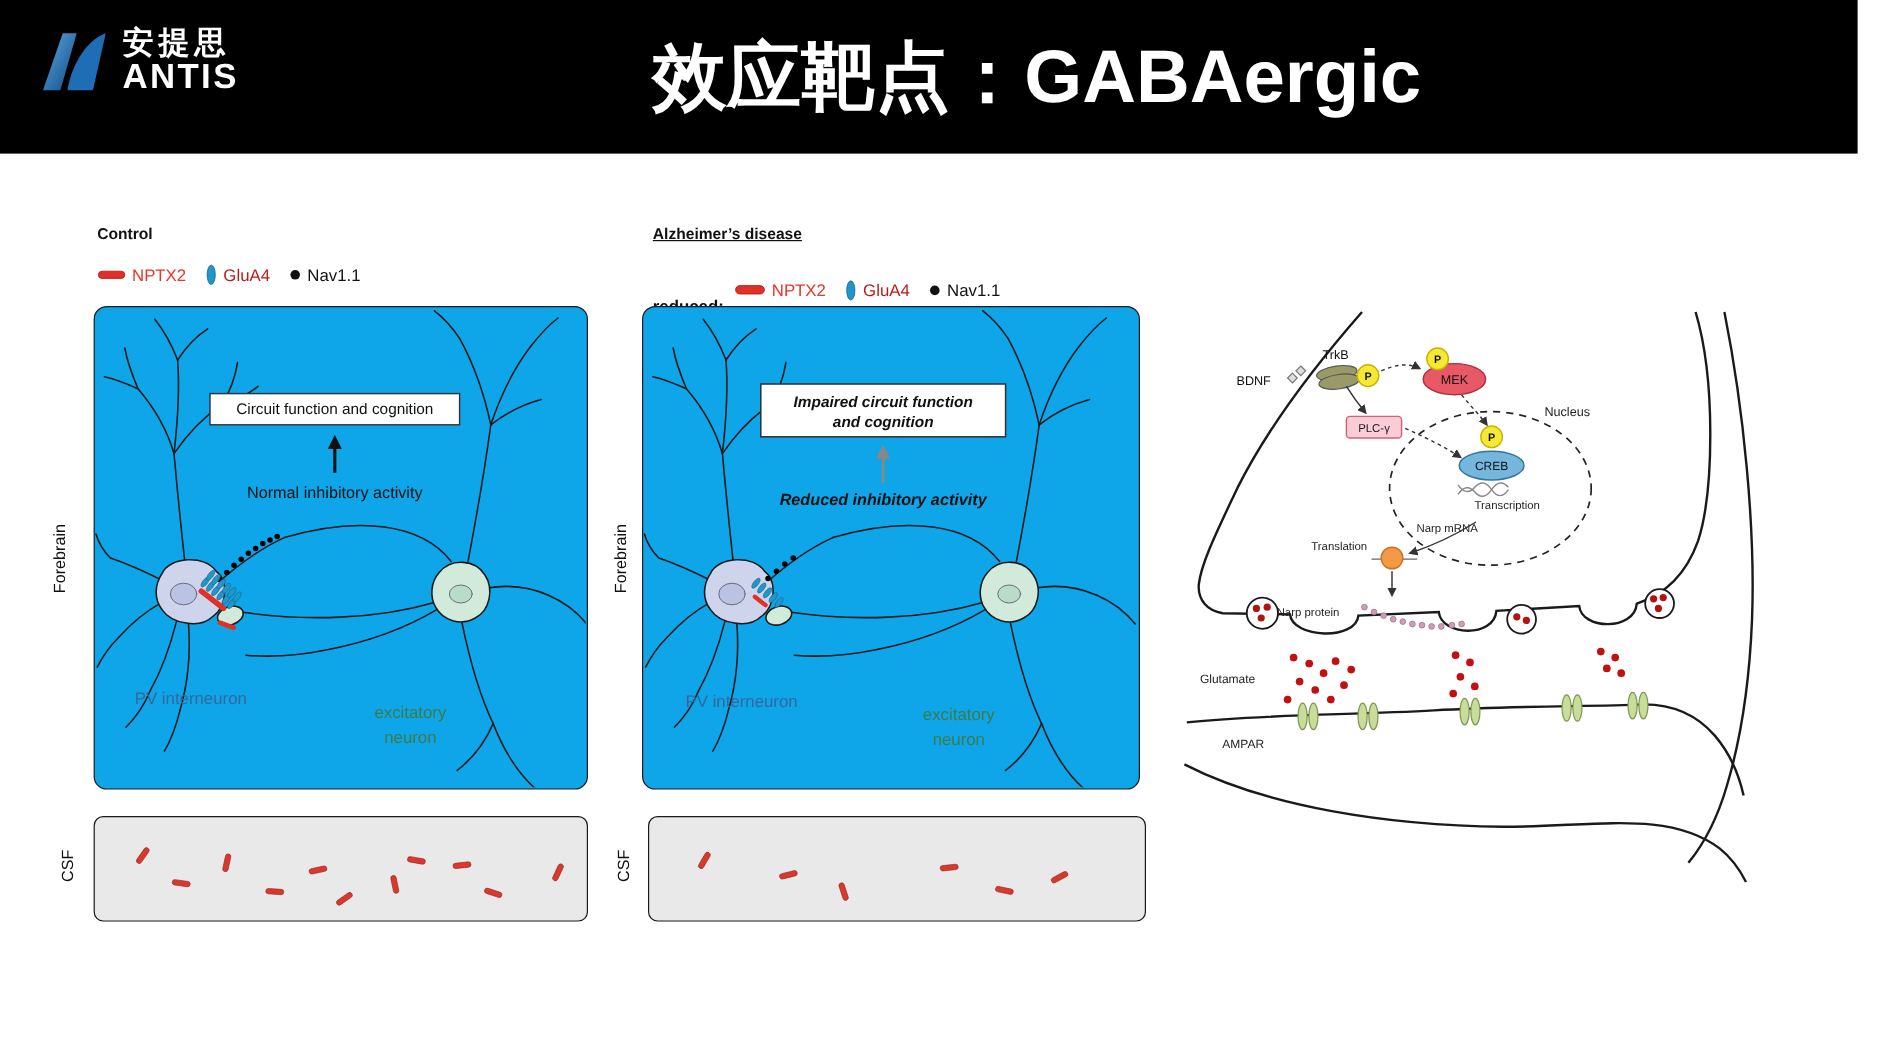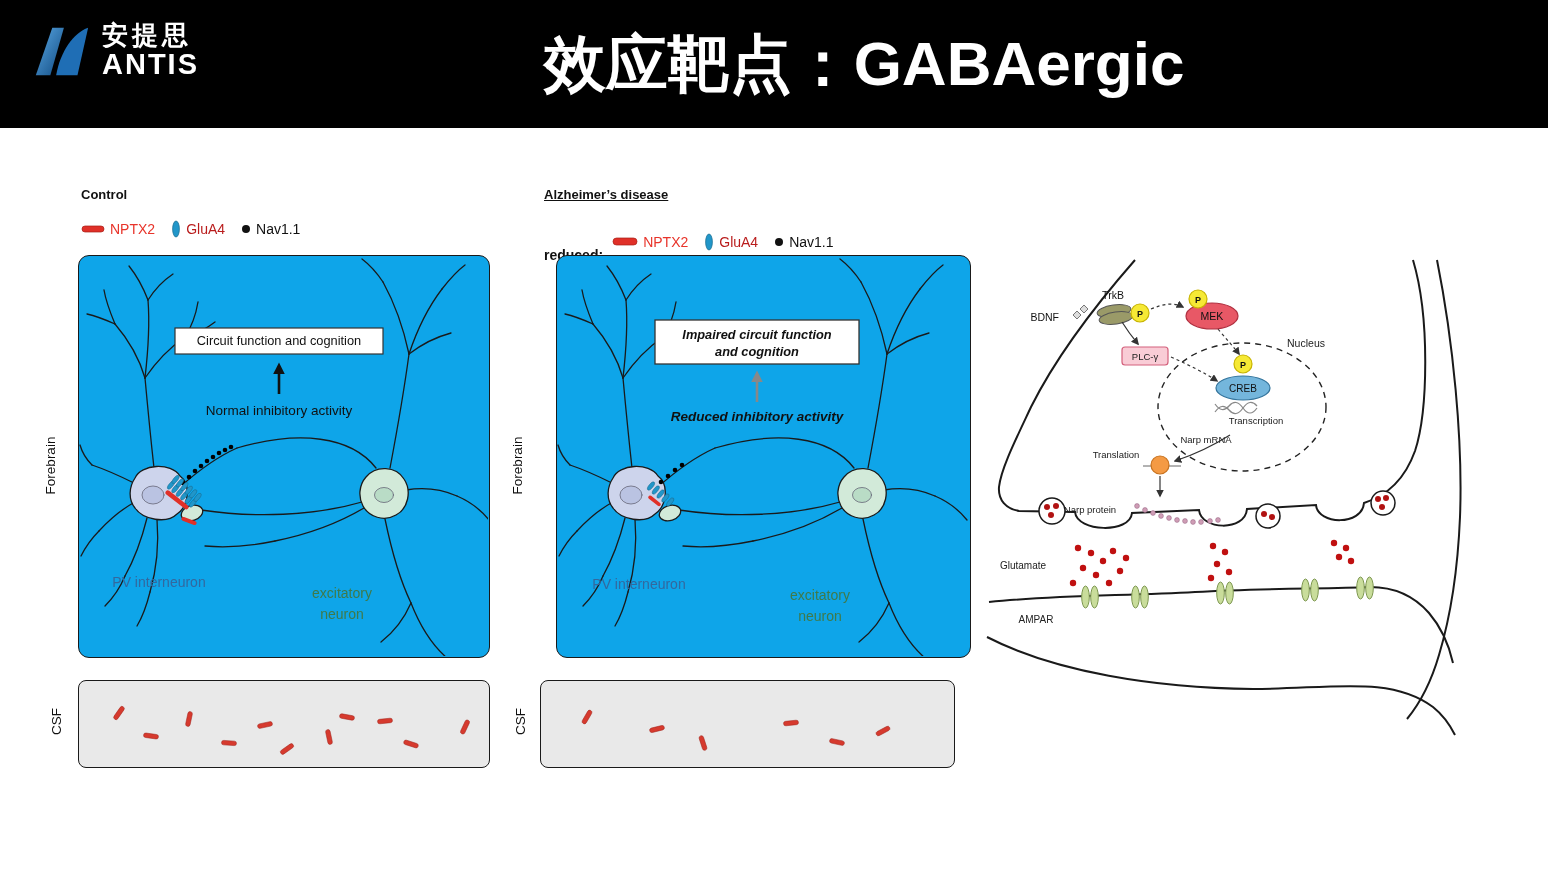--- a/index.html
+++ b/index.html
@@ -268,21 +268,21 @@
       <span class="t-blue">GluA4</span>
     </span>
     <span class="legend-item">
       <svg width="10" height="10">
           <circle cx="5" cy="5" r="4" fill="#111"></circle>
         </svg>
       <span class="t-black">Nav1.1</span>
     </span>
   </div>
 
-  <div class="neuron-box" style="left:556px; top:255px; width:415px; height:403px;">
+  <div class="neuron-box" style="left:535px; top:255px; width:415px; height:403px;">
     <svg width="412" height="400" viewBox="0 0 412 400">
       <use href="#neurons"></use>
 
       <g fill="#000">
         <circle cx="104" cy="226" r="2.3"></circle>
           <circle cx="111" cy="220" r="2.3"></circle>
         <circle cx="118" cy="214" r="2.3"></circle>
           <circle cx="125" cy="209" r="2.3"></circle>
       </g>
 

